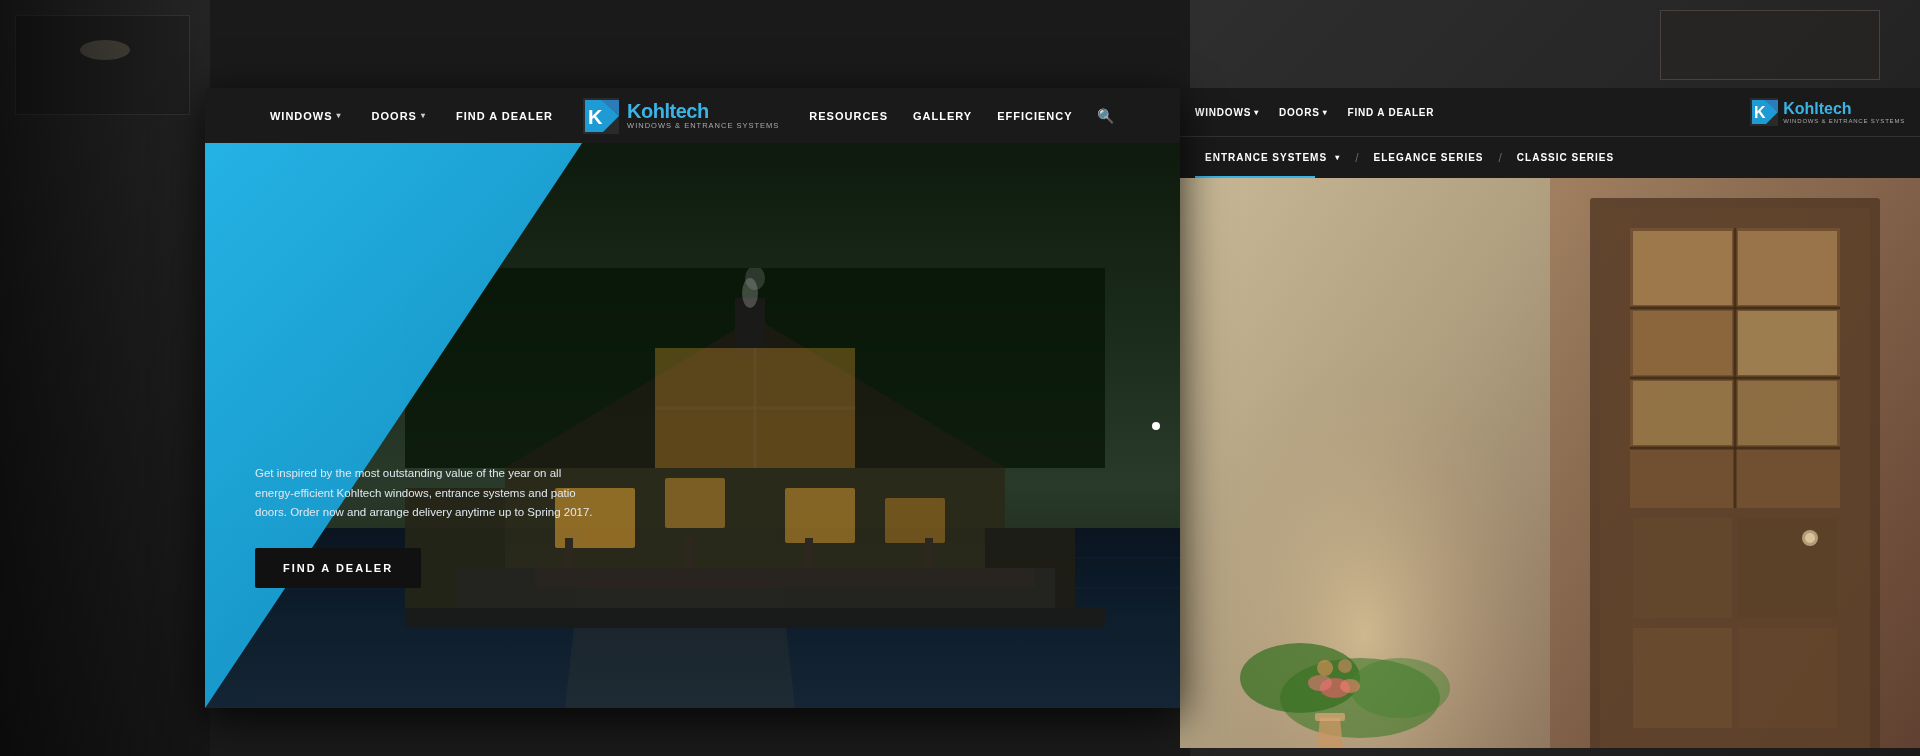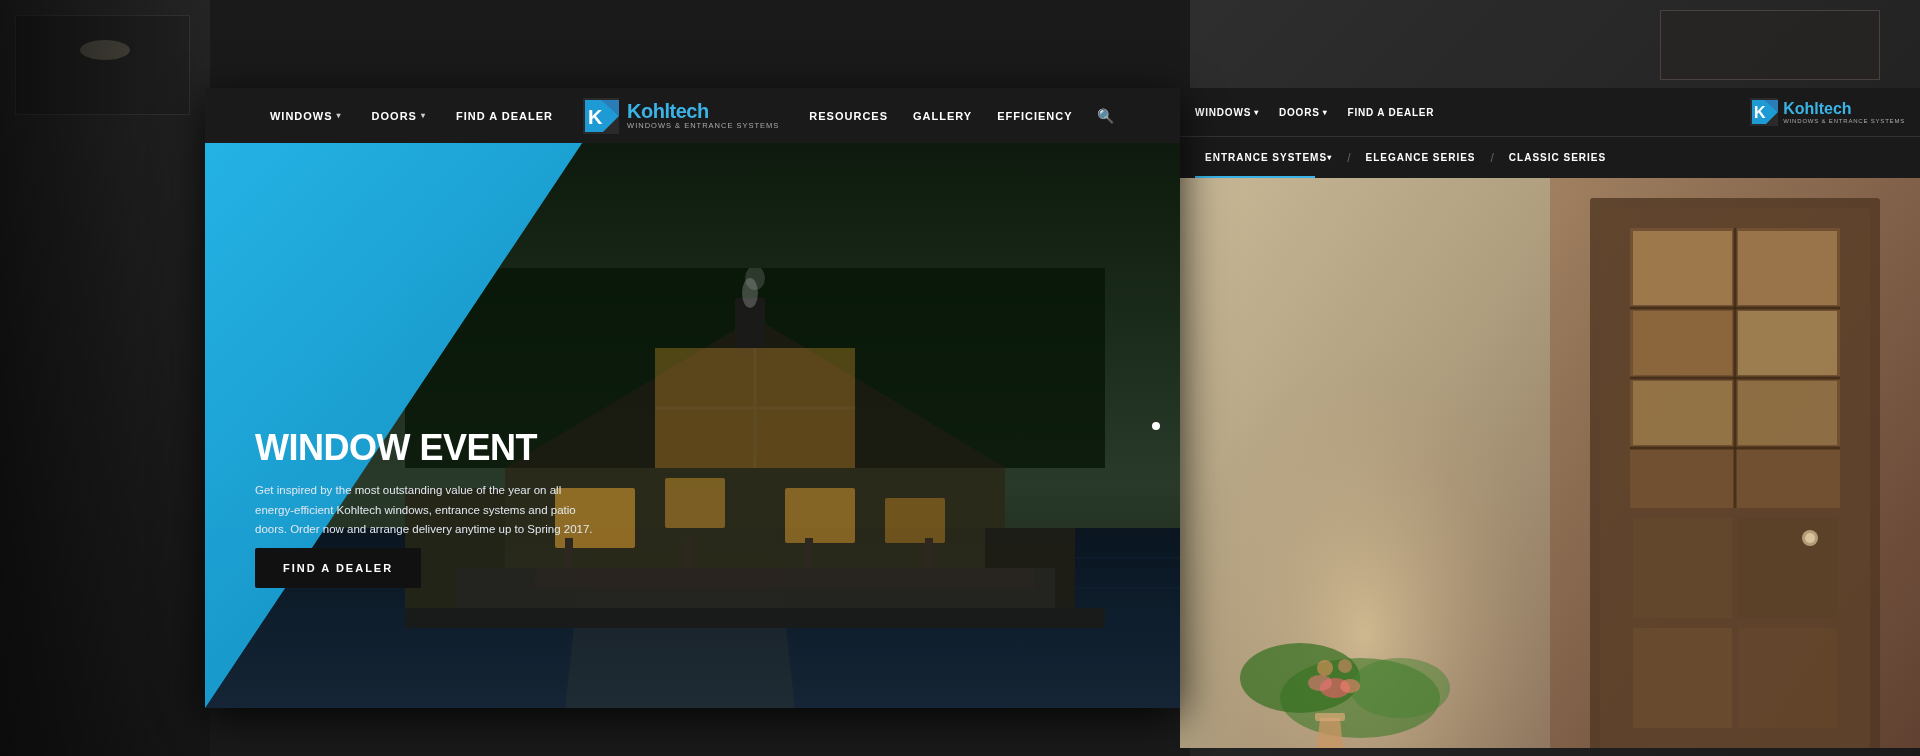--- a/index.html
+++ b/index.html
@@ -203,21 +203,21 @@
       line-height: 1.05;
       letter-spacing: -0.5px;
       margin-bottom: 15px;
       text-transform: uppercase;
     }
 
     .hero-desc {
       color: #e0e8f0;
       font-size: 11.5px;
       line-height: 1.7;
-      margin-bottom: 8px;
+      margin-bottom: 25px;
     }
 
     .hero-btn {
       display: inline-block;
       background: #111;
       color: #fff;
       padding: 14px 28px;
       font-size: 11px;
       font-weight: 700;
       letter-spacing: 2px;
@@ -320,21 +320,21 @@
 
     .right-subnav-item {
       color: #fff;
       font-size: 10px;
       font-weight: 700;
       letter-spacing: 1px;
       text-transform: uppercase;
       padding: 6px 10px;
       display: flex;
       align-items: center;
-      gap: 0;
+      gap: 8px;
     }
 
     .right-subnav-item.active {
       color: #fff;
       font-weight: 900;
     }
 
     .right-subnav-divider {
       color: #666;
       font-size: 12px;
@@ -571,21 +571,20 @@
             <stop offset="60%" style="stop-color:#1a9acc;stop-opacity:0.85"></stop>
             <stop offset="100%" style="stop-color:#1580b0;stop-opacity:0"></stop>
           </linearGradient>
         </defs>
         <polygon points="0,0 580,0 0,565" fill="url(#blueGrad)"></polygon>
       </svg>
     </div>
 
     <div class="hero-content">
       <div class="hero-title">
-        <div>WINDOW EVENT</div>
       </div>
       <div class="hero-desc">Get inspired by the most outstanding value of the year on all energy-efficient Kohltech windows, entrance systems and patio doors. Order now and arrange delivery anytime up to Spring 2017.</div>
       <button class="hero-btn">FIND A DEALER</button>
     </div>
 
     <div class="slide-dots">
       <div class="dot active"></div>
     </div>
   </div>
 

